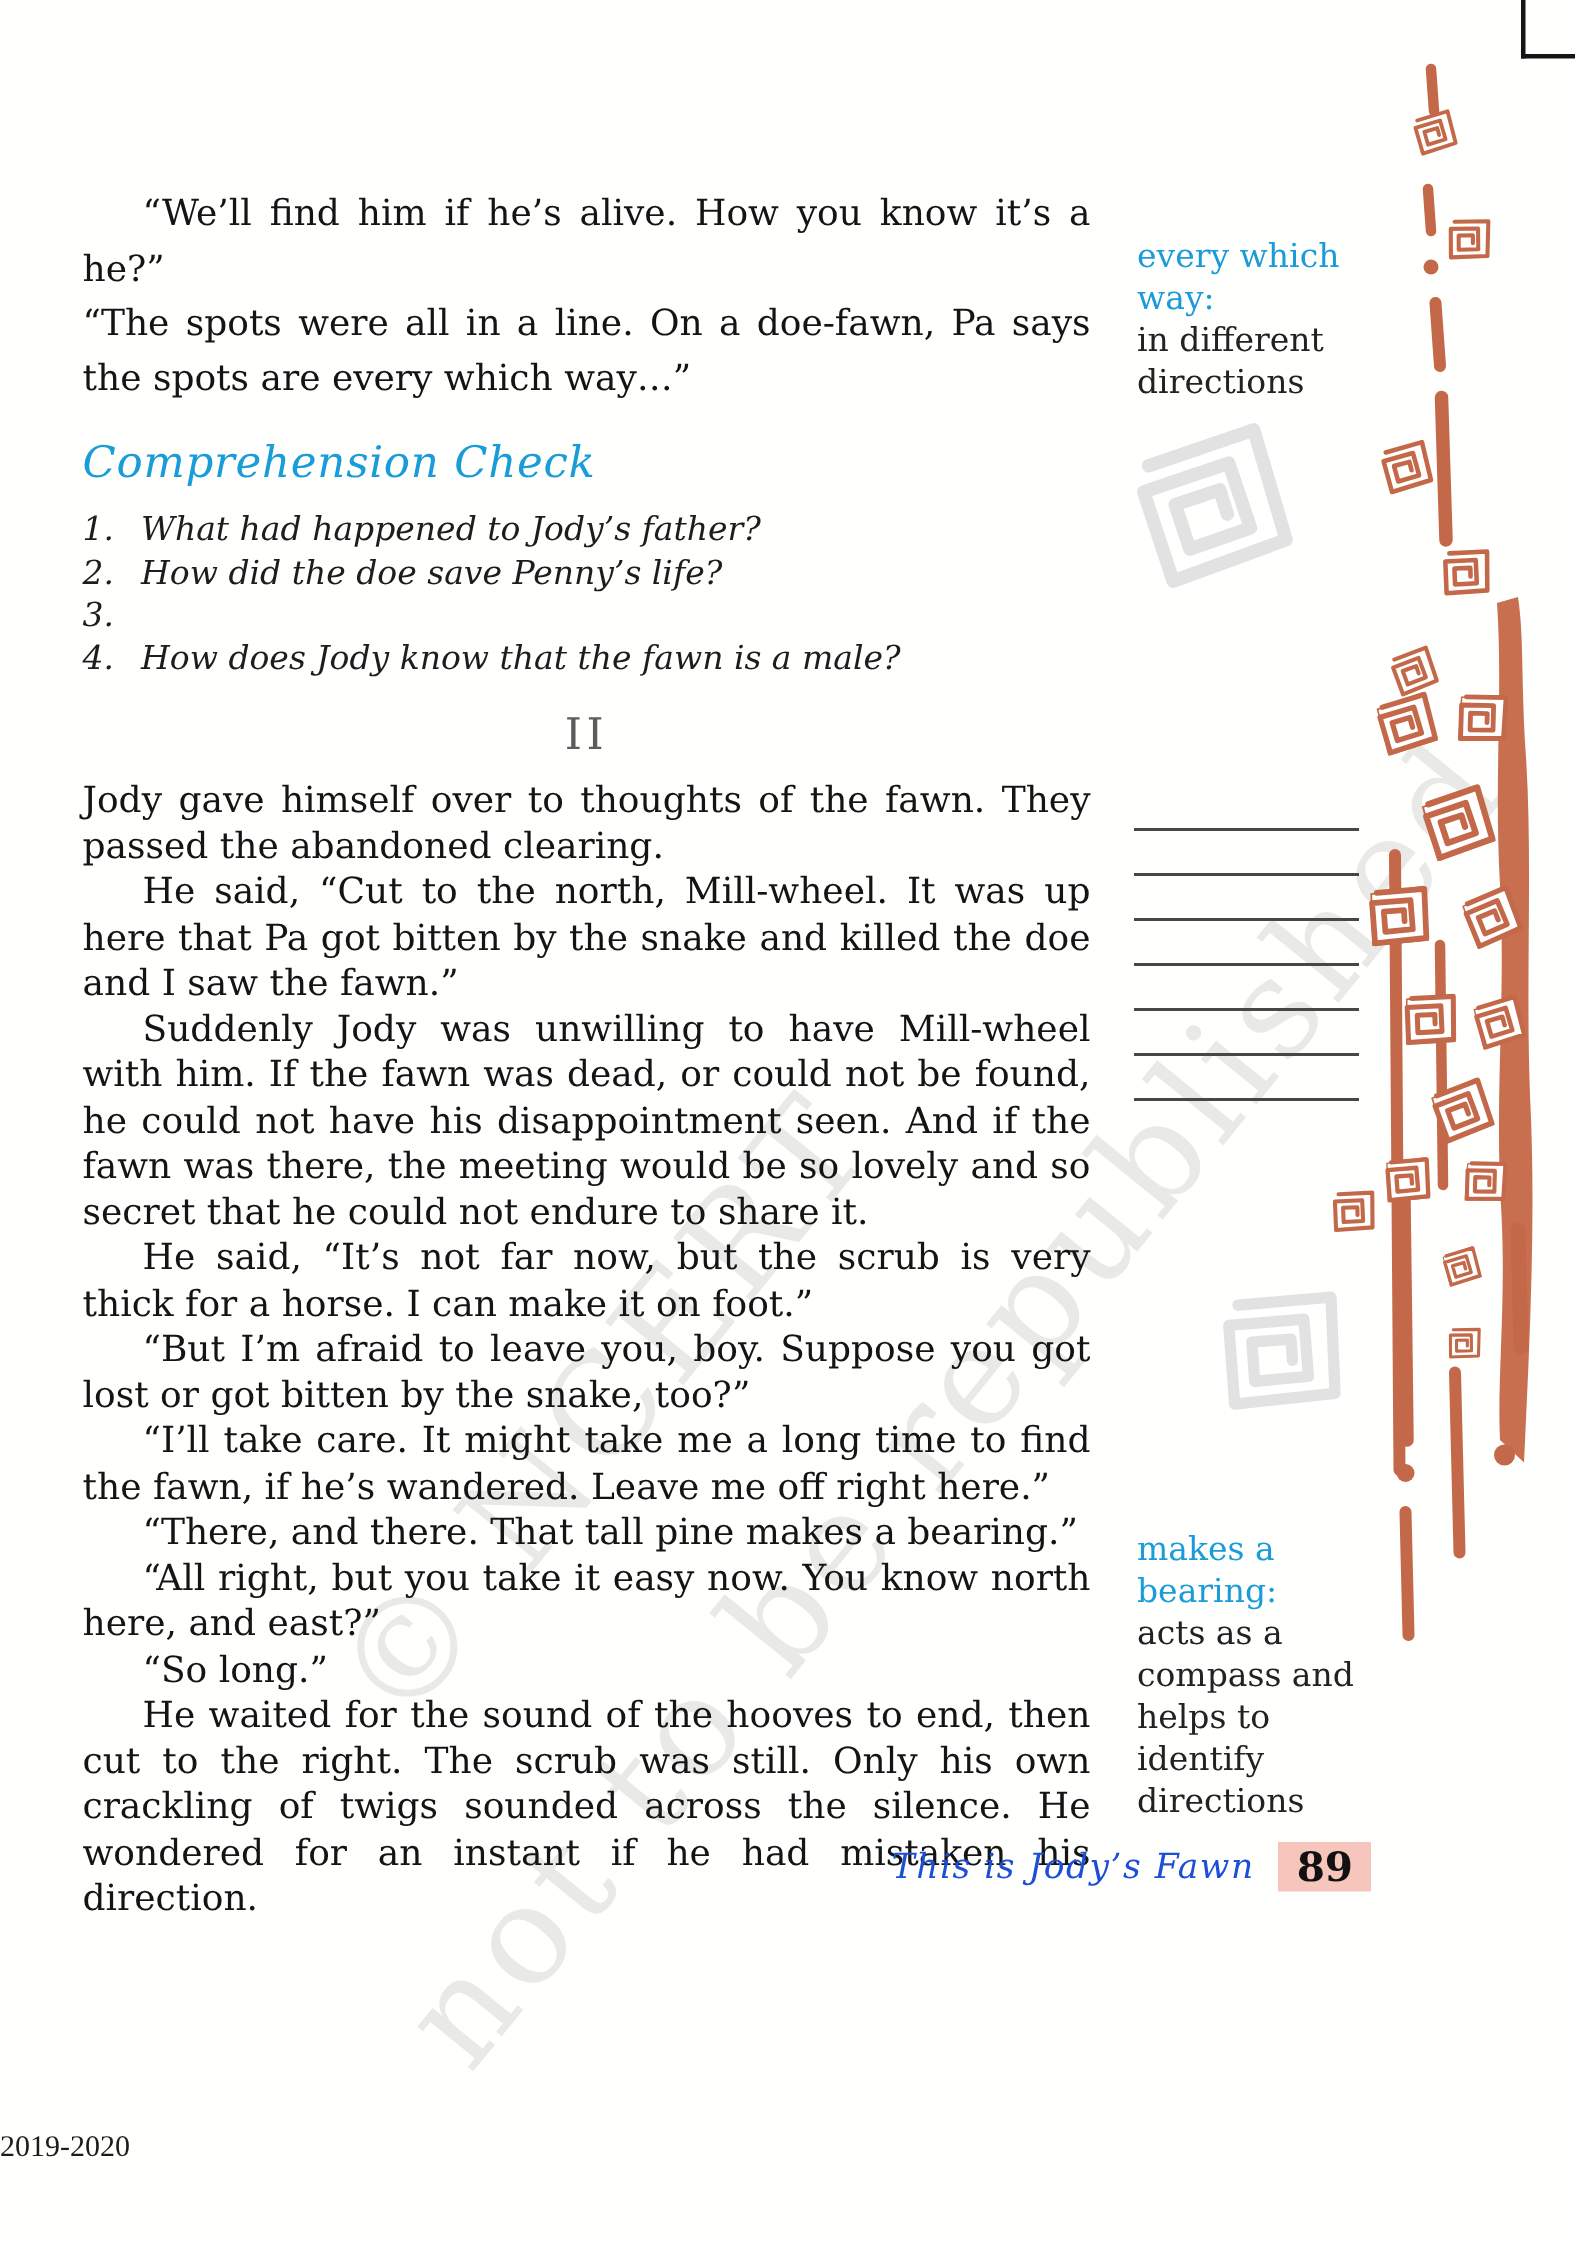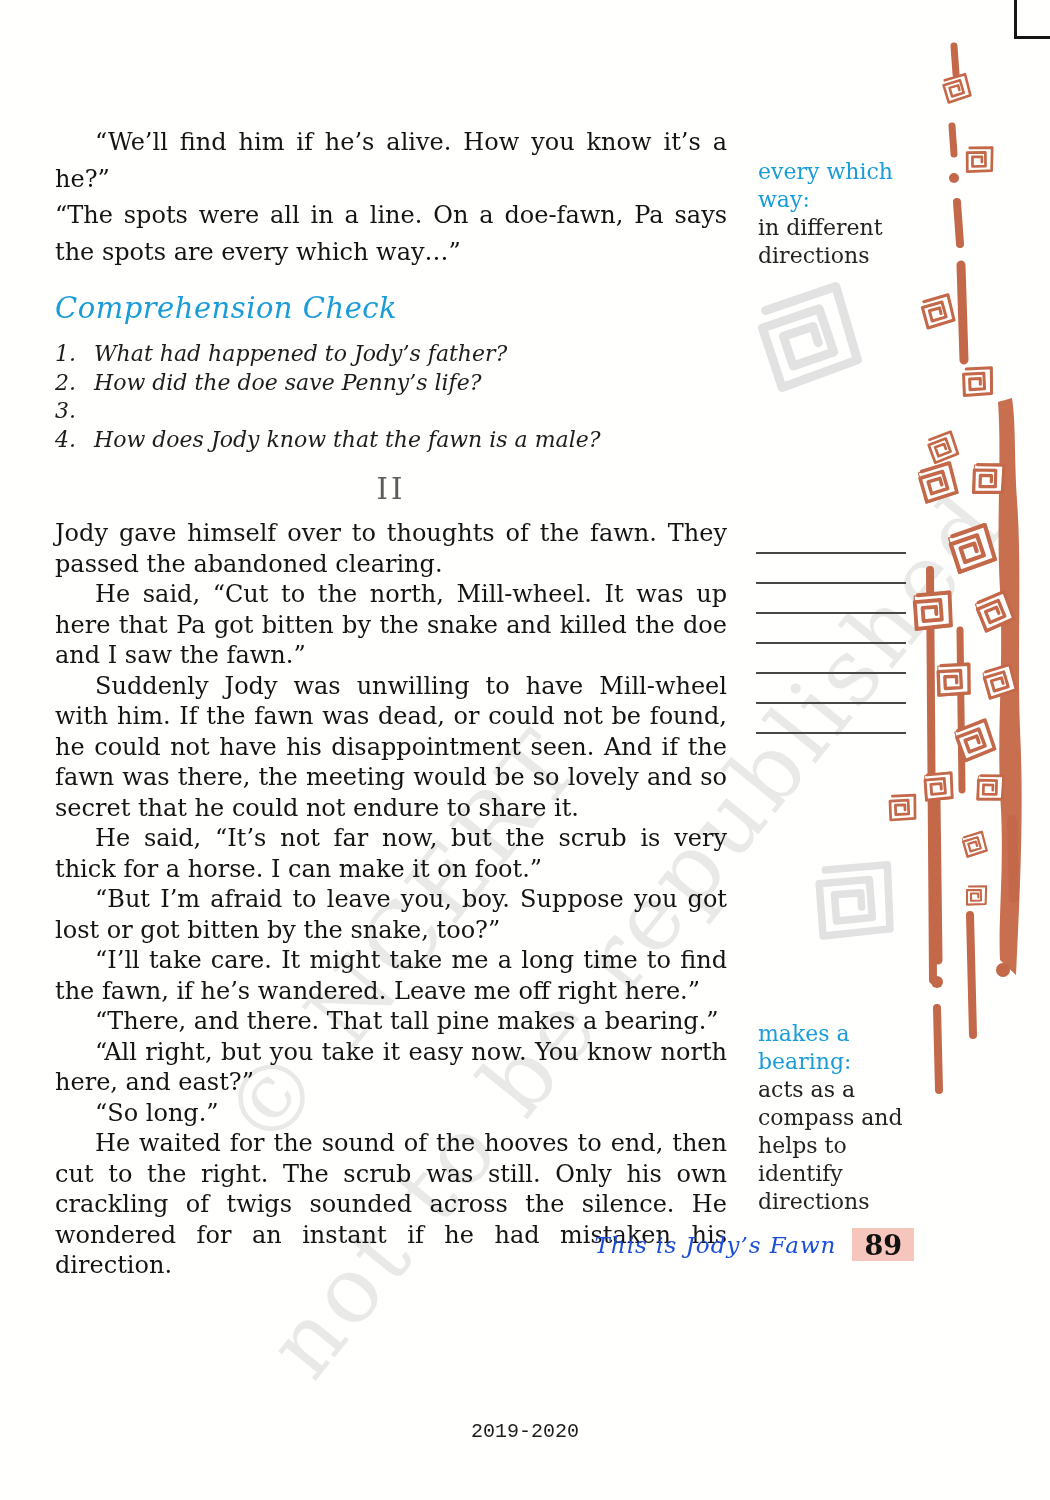--- a/index.html
+++ b/index.html
@@ -60,22 +60,22 @@
   .footer-row {
     position:absolute; top:1228px; right:136px; z-index:2;
     display:flex; align-items:center; gap:16px;
   }
   .chapter-title { font-style:italic; font-size:23px; color:#1d4ed8; letter-spacing:1px; }
   .page-number {
     background:var(--pagenum-bg, #f6c6bd); color:#111; font-weight:bold;
     font-size:27px; padding:2px 12px 0 12px;
   }
   .year {
-    position:absolute; top:1420px; left:0; width:100%; text-align:center; z-index:2;
-    font-family:Liberation Mono, monospace; font-size:20px; color:#1c1c1c;
+    position:absolute; top:1420px; left:0; width:100%; z-index:2;
+    font-family:Liberation Serif, serif; font-size:20px; color:#1c1c1c;
   }
 
   
   .corner-mark {
     position:absolute; top:0; right:0; width:33px; height:36px; z-index:2;
     border-left:3px solid #151515; border-bottom:3px solid #151515;
   }
 </style>
 </head>
 <body>

